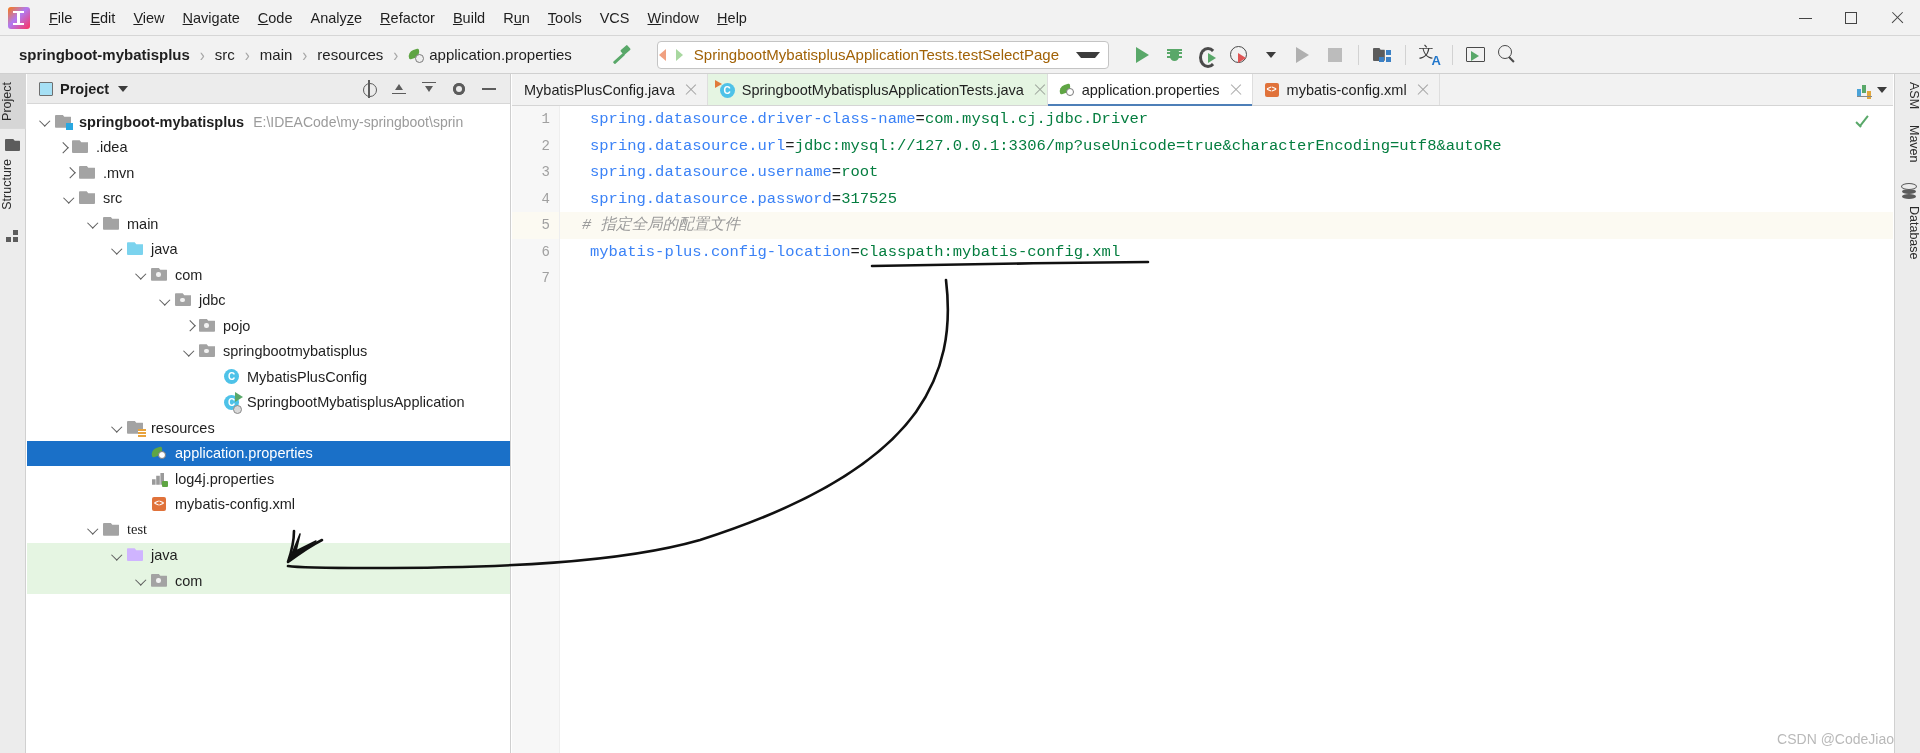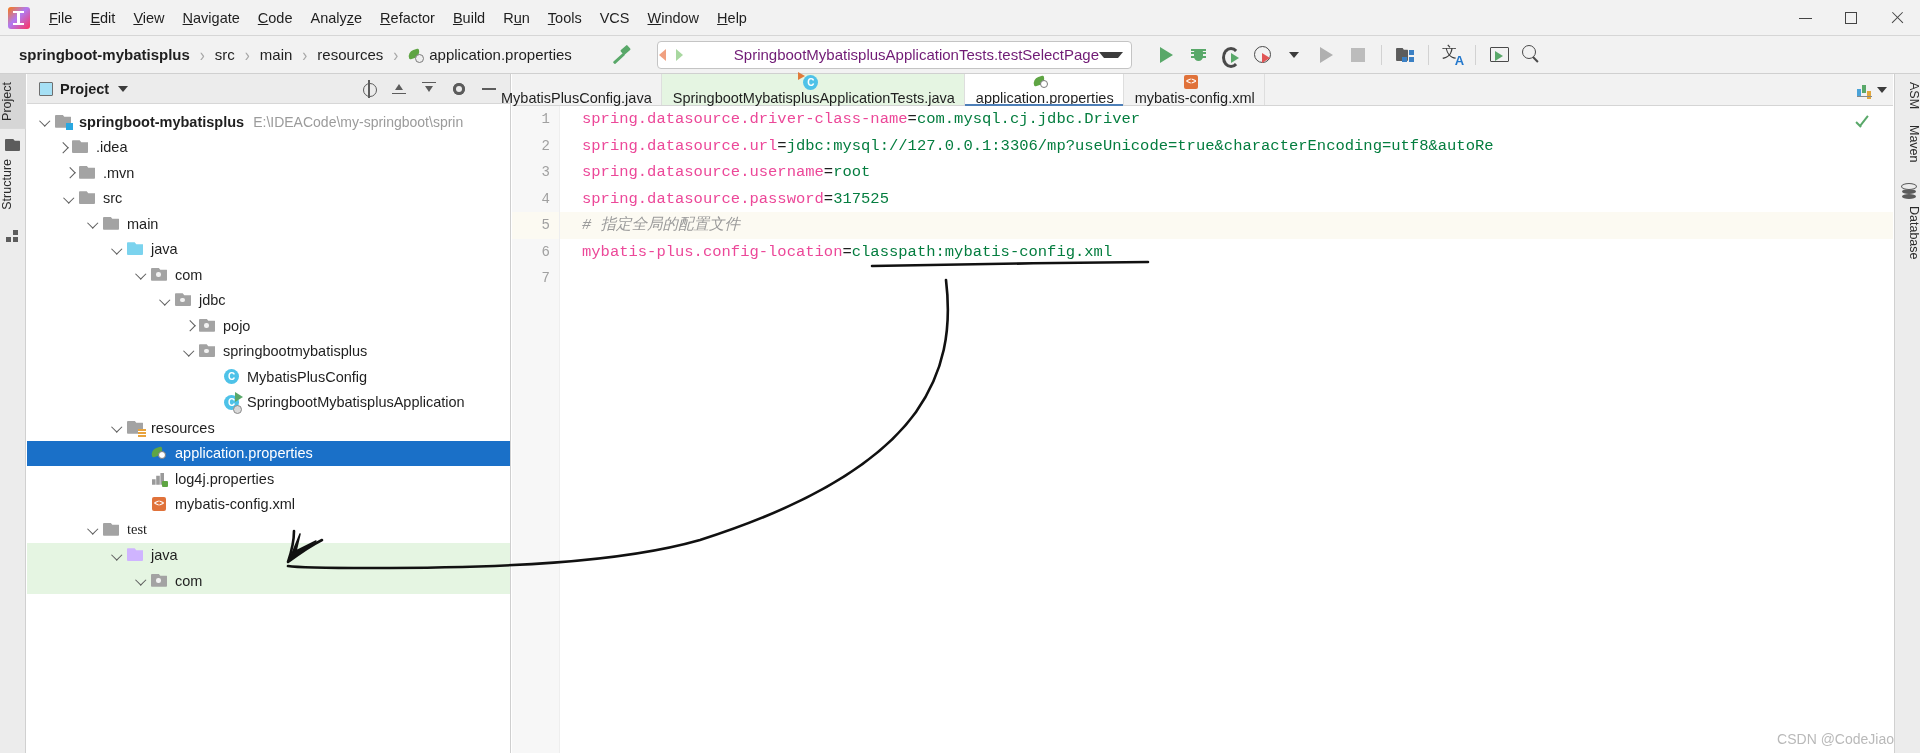--- a/index.html
+++ b/index.html
@@ -102,21 +102,21 @@
   .rc-icon { width: 17px; height: 14px; position: relative; margin-right: 11px; flex: none; }
   .rc-icon::before {
     content: ""; position: absolute; left: 0; top: 1px;
     border-left: 7px solid #f0a080; border-top: 6px solid transparent; border-bottom: 6px solid transparent;
     transform: scaleX(-1); transform-origin: left;
   }
   .rc-icon::after {
     content: ""; position: absolute; right: 0; top: 1px;
     border-left: 7px solid #a8d8a0; border-top: 6px solid transparent; border-bottom: 6px solid transparent;
   }
-  .rc-label { font-size: 15px; color: #701a75; white-space: nowrap; margin-left: 40px; }
+  .rc-label { font-size: 15px; color: #a16207; white-space: nowrap; }
   .caret-dn {
     margin-left: auto; padding-left: 14px;
     width: 0; height: 0; border-left: 5.5px solid transparent; border-right: 5.5px solid transparent;
     border-top: 6px solid #3c3c3c; box-sizing: content-box;
   }
   .tb-icons { display: flex; align-items: center; margin-left: 18px; }
   .tb-btn {
     width: 32px; height: 30px; display: flex; align-items: center; justify-content: center;
     position: relative; cursor: default;
   }
@@ -389,21 +389,21 @@
   .editor-area {
     position: absolute; left: 512px; top: 74px; right: 27px; bottom: 0; background: #fff;
   }
   .tabbar {
     height: 32px; background: #f2f2f2; display: flex; align-items: stretch;
     border-bottom: 1px solid #d5d5d5; position: relative;
   }
   .etab {
     display: flex; align-items: center; padding: 0 9px 0 11px; font-size: 14.5px;
     cursor: default; position: relative; border-right: 1px solid #dedede;
-    white-space: nowrap; max-width: 340px; flex-direction: column;
+    white-space: nowrap; max-width: 340px;
   }
   .etab.green { background: #e5f5e2; }
   .etab.active { background: #fff; }
   .etab.active::after {
     content: ""; position: absolute; left: 0; right: 0; bottom: -1px; height: 2.5px; background: #4d7fb8;
   }
   .etab .tclose {
     margin-left: 10px; width: 13px; height: 13px; position: relative; opacity: .5; flex: none;
   }
   .etab .tclose::before, .etab .tclose::after {
@@ -438,21 +438,21 @@
   }
   .gline.hl { background: #fcfaf2; }
   .code {
     position: absolute; left: 48px; top: 0; right: 0; bottom: 0;
   }
   .cline {
     height: 26.5px; line-height: 26.5px; padding-left: 22px;
     font-family: "Liberation Mono", monospace; font-size: 15.5px; white-space: pre;
   }
   .cline.hl { background: #fcfaf2; }
-  .k { color: #ec4899; }
+  .k { color: #3b82f6; margin-left: 8px; }
   .v { color: #047d3f; }
   .cm { color: #9a9a9a; font-style: italic; }
   .eq { color: #1f1f1f; }
 
   .check-ok {
     position: absolute; right: 22px; top: 8px; width: 16px; height: 16px;
   }
   .check-ok::before {
     content: ""; position: absolute; left: 1px; top: 7px; width: 7px; height: 2.2px;
     background: #59a869; transform: rotate(45deg); transform-origin: left;

